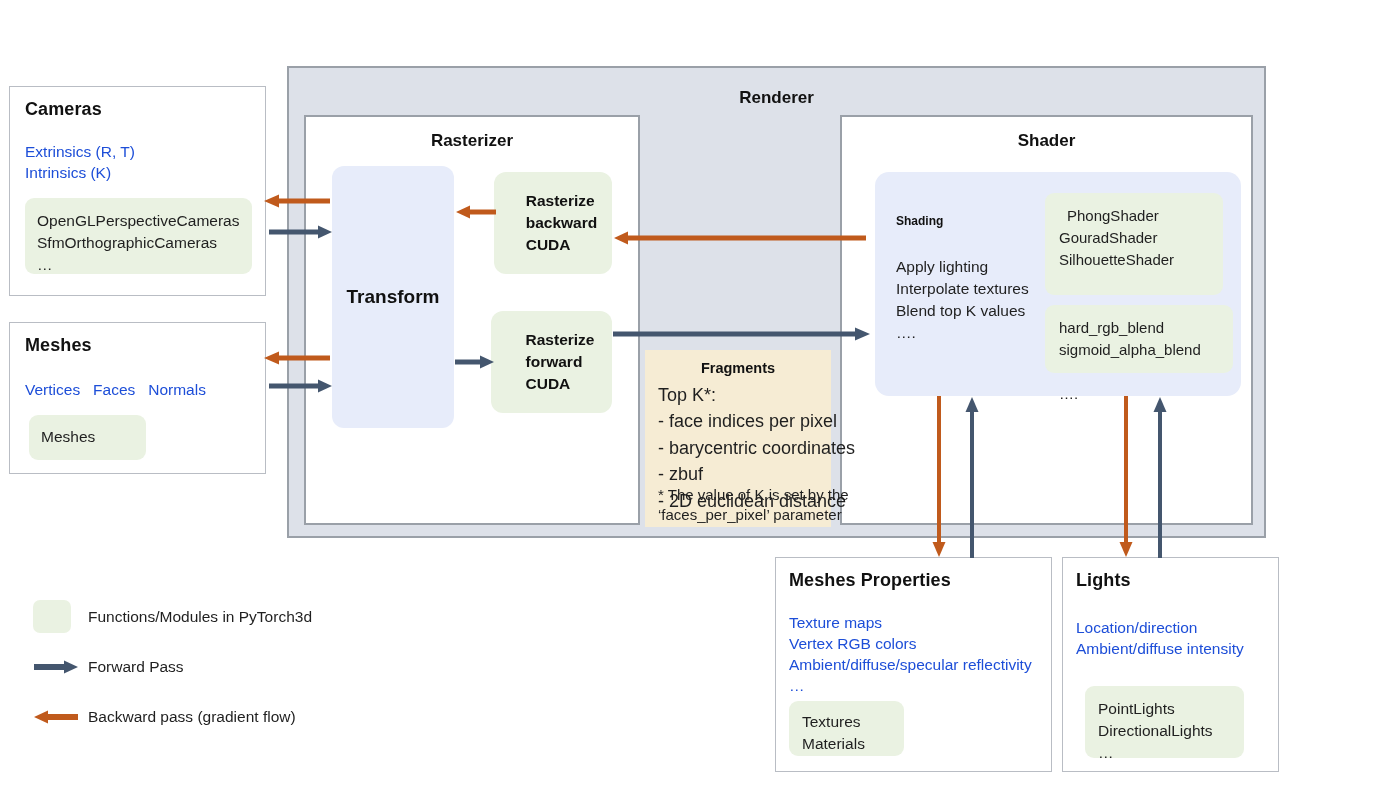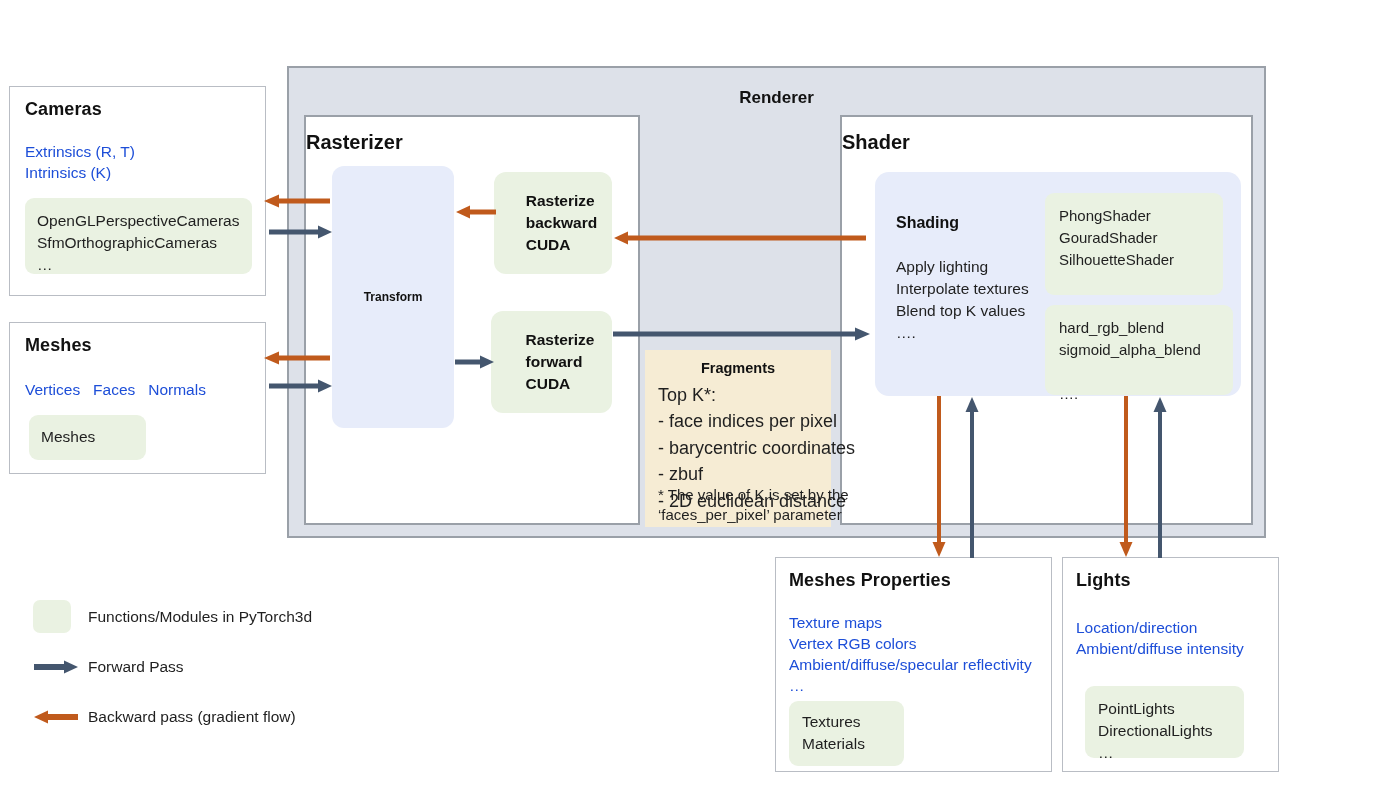--- a/index.html
+++ b/index.html
@@ -71,39 +71,40 @@
     position: absolute;
     background: #ffffff;
     border: 2px solid #9aa0a8;
     box-sizing: border-box;
   }
   .inner-title {
     position: absolute;
     top: 14px;
     left: 0;
     width: 100%;
-    font-weight: bold;
-    font-size: 20px;
+    text-align: center;
+    font-weight: bold;
+    font-size: 17px;
     color: #111111;
   }
 
   
   #transform-box {
     position: absolute;
     left: 332px;
     top: 166px;
     width: 122px;
     height: 262px;
     background: #e7ecfa;
     border-radius: 12px;
     display: flex;
     align-items: center;
     justify-content: center;
     font-weight: bold;
-    font-size: 12px;
+    font-size: 19px;
     color: #111111;
   }
 
   
   .raster-block {
     position: absolute;
     background: #eaf2e2;
     border-radius: 12px;
     display: flex;
     align-items: center;
@@ -124,21 +125,21 @@
     width: 366px;
     height: 224px;
     background: #e7ecfa;
     border-radius: 14px;
   }
   #shading-title {
     position: absolute;
     left: 21px;
     top: 42px;
     font-weight: bold;
-    font-size: 16px;
+    font-size: 12px;
     color: #111111;
   }
   #shading-lines {
     position: absolute;
     left: 21px;
     top: 84px;
     font-size: 15.5px;
     line-height: 1.42;
     color: #1f1f1f;
   }
@@ -253,27 +254,27 @@
 CUDA</span>
 </div>
 
 <div id="shading-box">
   <div id="shading-title">Shading</div>
   <div id="shading-lines" style="white-space:pre;">Apply lighting
 Interpolate textures
 Blend top K values
 ….</div>
   <div class="chip abs" style="left:170px; top:21px; width:178px; height:102px; padding:12px 0 0 14px;">
-    <span style="white-space:pre; font-size:15px; line-height:1.33;">PhongShader
+    <span style="white-space:pre; font-size:15px; line-height:1.33;margin-left:8px;">PhongShader
 GouradShader
 SilhouetteShader
 
 …</span>
   </div>
-  <div class="chip abs" style="left:170px; top:133px; width:188px; height:90px; padding:12px 0 0 14px;">
+  <div class="chip abs" style="left:170px; top:133px; width:188px; height:68px; padding:12px 0 0 14px;">
     <span style="white-space:pre; font-size:15px; line-height:1.33;">hard_rgb_blend
 sigmoid_alpha_blend
 
 ….</span>
   </div>
 </div>
 
 <div id="fragments-box">
   <div id="fragments-title">Fragments</div>
   <div id="fragments-list" style="white-space:pre;">Top K*:
@@ -284,21 +285,21 @@
   <div id="fragments-note" style="white-space:pre;">* The value of K is set by the
 ‘faces_per_pixel’ parameter</div>
 </div>
 
 <div class="card" id="mesh-properties-card" style="left:775px; top:557px; width:277px; height:215px;">
   <div class="card-title abs" style="left:13px; top:12px;">Meshes Properties</div>
   <div class="card-line abs" style="left:13px; top:55px; white-space:pre;">Texture maps
 Vertex RGB colors
 Ambient/diffuse/specular reflectivity
 …</div>
-  <div class="chip abs" style="left:13px; top:143px; width:115px; height:65px; padding:10px 0 0 13px;">
+  <div class="chip abs" style="left:13px; top:143px; width:115px; height:55px; padding:10px 0 0 13px;">
     <span style="white-space:pre;">Textures
 Materials</span>
   </div>
 </div>
 
 <div class="card" id="lights-card" style="left:1062px; top:557px; width:217px; height:215px;">
   <div class="card-title abs" style="left:13px; top:12px;">Lights</div>
   <div class="card-line abs" style="left:13px; top:60px; white-space:pre;">Location/direction
 Ambient/diffuse intensity</div>
   <div class="chip abs" style="left:22px; top:128px; width:159px; height:72px; padding:12px 0 0 13px;">

